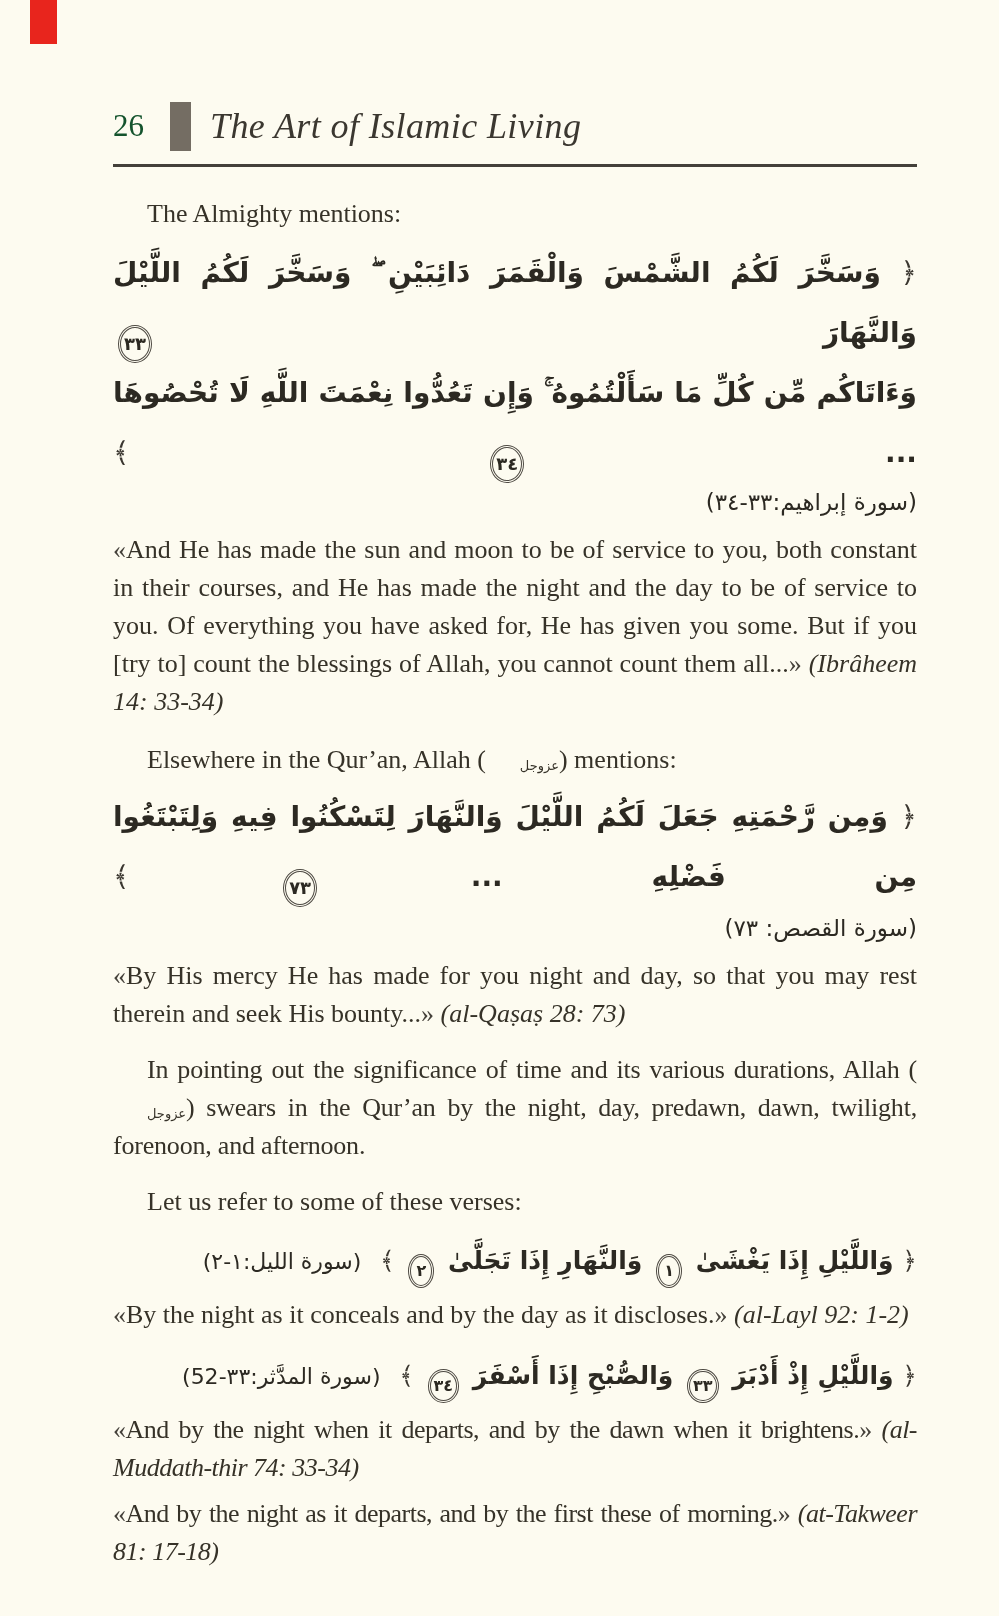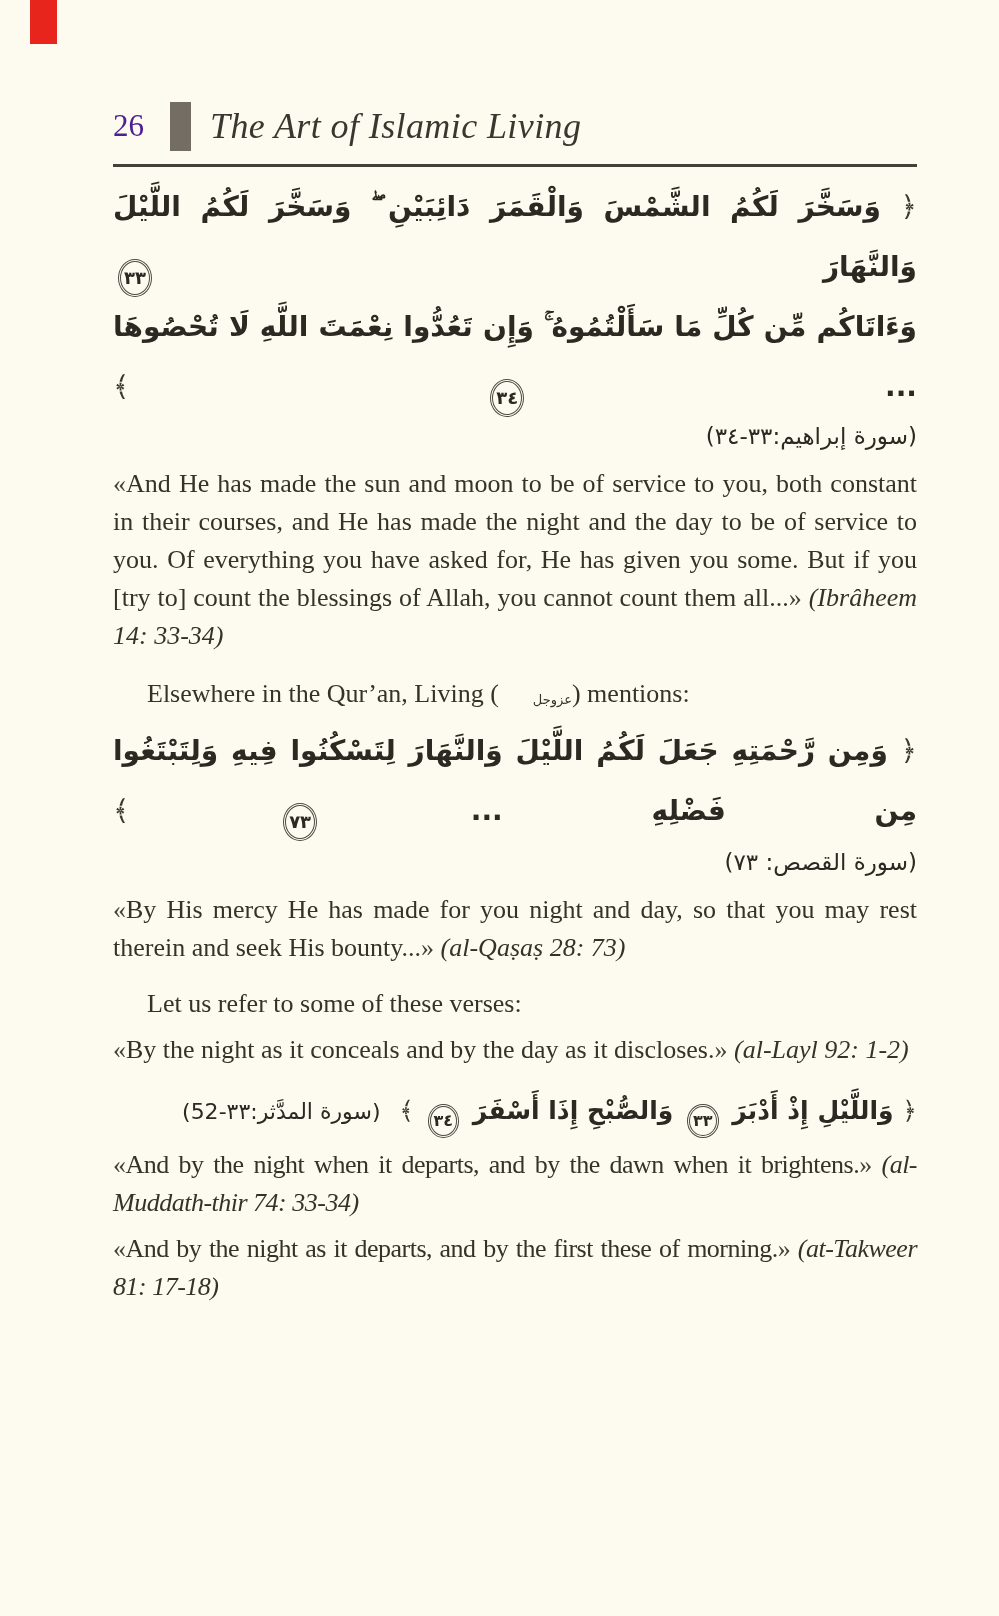--- a/index.html
+++ b/index.html
@@ -17,21 +17,21 @@
     box-sizing:border-box;
     width:999px;height:1616px;
   }
   .red-mark{
     position:absolute;left:30px;top:0;
     width:27px;height:44px;
     background:#e8251d;
   }
   
   header{display:flex;align-items:center;height:52px;}
-  .pagenum{font-size:31px;color:#4c1d95;}
+  .pagenum{font-size:31px;color:#14532d;}
   .hbar{width:21px;height:49px;background:#746d63;margin:0 19px 0 26px;}
   .btitle{font-style:italic;font-size:36px;color:#3b3730;letter-spacing:.4px;}
   .rule{border:0;border-top:3px solid #44403a;margin:12px 0 0 0;height:0;}
   
   p{margin:0;}
   .eng{
     font-size:26px;line-height:38px;
     text-align:justify;color:#363228;
   }
   .indent{text-indent:34px;}
@@ -96,54 +96,65 @@
 
   <div class="red-mark"></div>
 
   <header>
     <span class="pagenum">26</span>
     <span class="hbar"></span>
     <span class="btitle">The Art of Islamic Living</span>
   </header>
   <div class="rule"></div>
 
+  <p class="eng indent mt28">The Almighty mentions:</p>
 
   <div class="ar ar-verse mt10">
     <div class="ar-line">
       <span class="orn">﴿</span>
       <span>وَسَخَّرَ لَكُمُ الشَّمْسَ وَالْقَمَرَ دَائِبَيْنِ ۖ وَسَخَّرَ لَكُمُ اللَّيْلَ وَالنَّهَارَ</span>
       <span class="ayah">٣٣</span>
     </div>
     <div class="ar-line">
       <span>وَءَاتَاكُم مِّن كُلِّ مَا سَأَلْتُمُوهُ ۚ وَإِن تَعُدُّوا نِعْمَتَ اللَّهِ لَا تُحْصُوهَا ...</span>
       <span class="ayah">٣٤</span>
       <span class="orn">﴾</span>
     </div>
   </div>
   <div class="ar ar-ref mt2">(سورة إبراهيم:٣٣-٣٤)</div>
 
   <p class="eng mt12"><span class="qmark">«</span><span>And He has made the sun and moon to be of service to you, both constant in their courses, and He has made the night and the day to be of service to you. Of everything you have asked for, He has given you some. But if you [try to] count the blessings of Allah, you cannot count them all...</span><span class="qmark">»</span><i class="src">(Ibrâheem 14: 33-34)</i></p>
 
-  <p class="eng indent mt20"><span>Elsewhere in the Qur’an, Living (</span><span class="hon">عزوجل</span><span>) mentions:</span></p>
+  <p class="eng indent mt20"><span>Elsewhere in the Qur’an, Allah (</span><span class="hon">عزوجل</span><span>) mentions:</span></p>
 
   <div class="ar ar-verse mt8">
     <div class="ar-line single">
       <span class="orn">﴿</span>
       <span>وَمِن رَّحْمَتِهِ جَعَلَ لَكُمُ اللَّيْلَ وَالنَّهَارَ لِتَسْكُنُوا فِيهِ وَلِتَبْتَغُوا مِن فَضْلِهِ ...</span>
       <span class="ayah">٧٣</span>
       <span class="orn">﴾</span>
     </div>
   </div>
   <div class="ar ar-ref mt4">(سورة القصص: ٧٣)</div>
 
   <p class="eng mt12"><span class="qmark">«</span><span>By His mercy He has made for you night and day, so that you may rest therein and seek His bounty...</span><span class="qmark">»</span><i class="src">(al-Qaṣaṣ 28: 73)</i></p>
 
+  <p class="eng indent ls-tight2 mt18"><span>In pointing out the significance of time and its various durations, Allah (</span><span class="hon">عزوجل</span><span>) swears in the Qur’an by the night, day, predawn, dawn, twilight, forenoon, and afternoon.</span></p>
 
   <p class="eng indent mt18">Let us refer to some of these verses:</p>
 
+  <div class="ar ar-inline mt14">
+    <span class="orn">﴿</span>
+    <span>وَاللَّيْلِ إِذَا يَغْشَىٰ</span>
+    <span class="ayah">١</span>
+    <span>وَالنَّهَارِ إِذَا تَجَلَّىٰ</span>
+    <span class="ayah">٢</span>
+    <span class="orn">﴾</span>
+    <span class="ar-ref-inline">(سورة الليل:١-٢)</span>
+  </div>
   <p class="eng mt8"><span class="qmark">«</span><span>By the night as it conceals and by the day as it discloses.</span><span class="qmark">»</span><i class="src">(al-Layl 92: 1-2)</i></p>
 
   <div class="ar ar-inline mt16">
     <span class="orn">﴿</span>
     <span>وَاللَّيْلِ إِذْ أَدْبَرَ</span>
     <span class="ayah">٣٣</span>
     <span>وَالصُّبْحِ إِذَا أَسْفَرَ</span>
     <span class="ayah">٣٤</span>
     <span class="orn">﴾</span>
     <span class="ar-ref-inline">(سورة المدَّثر:٣٣-52)</span>

